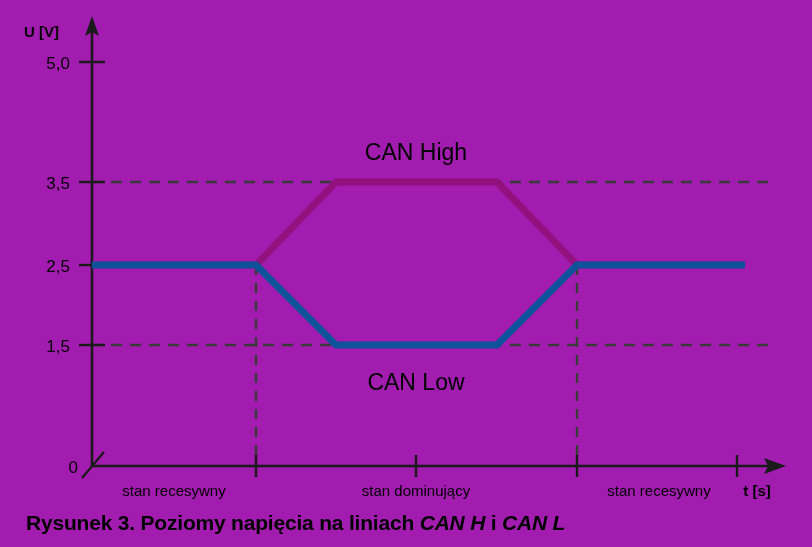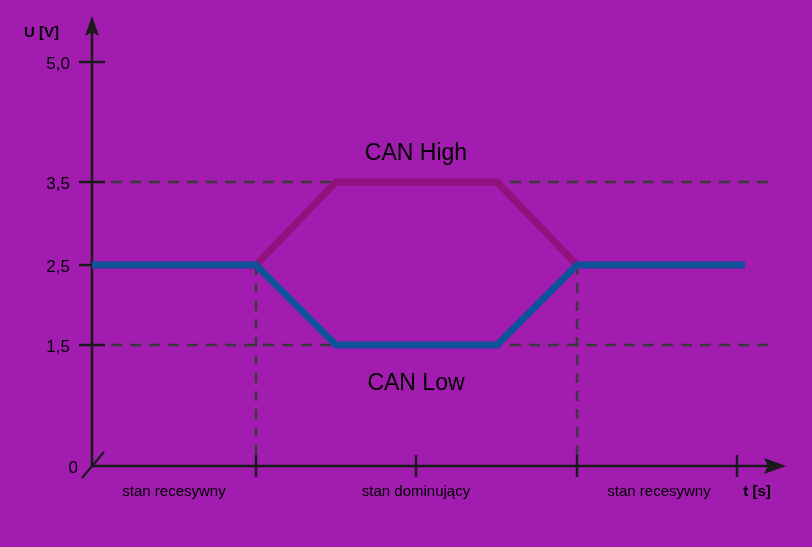--- a/index.html
+++ b/index.html
@@ -119,14 +119,15 @@
 
       <text class="series-label" x="416" y="160">CAN High</text>
       <text class="series-label" x="416" y="390">CAN Low</text>
 
       <text class="state-label" x="174" y="496">stan recesywny</text>
       <text class="state-label" x="416" y="496">stan dominujący</text>
       <text class="state-label" x="659" y="496">stan recesywny</text>
     </svg>
   </div>
 
+  <div id="caption"><span>Rysunek 3. Poziomy napięcia na liniach </span><span class="cap-italic">CAN H</span><span> i </span><span class="cap-italic">CAN L</span></div>
 
 </div>
 
 </body></html>

